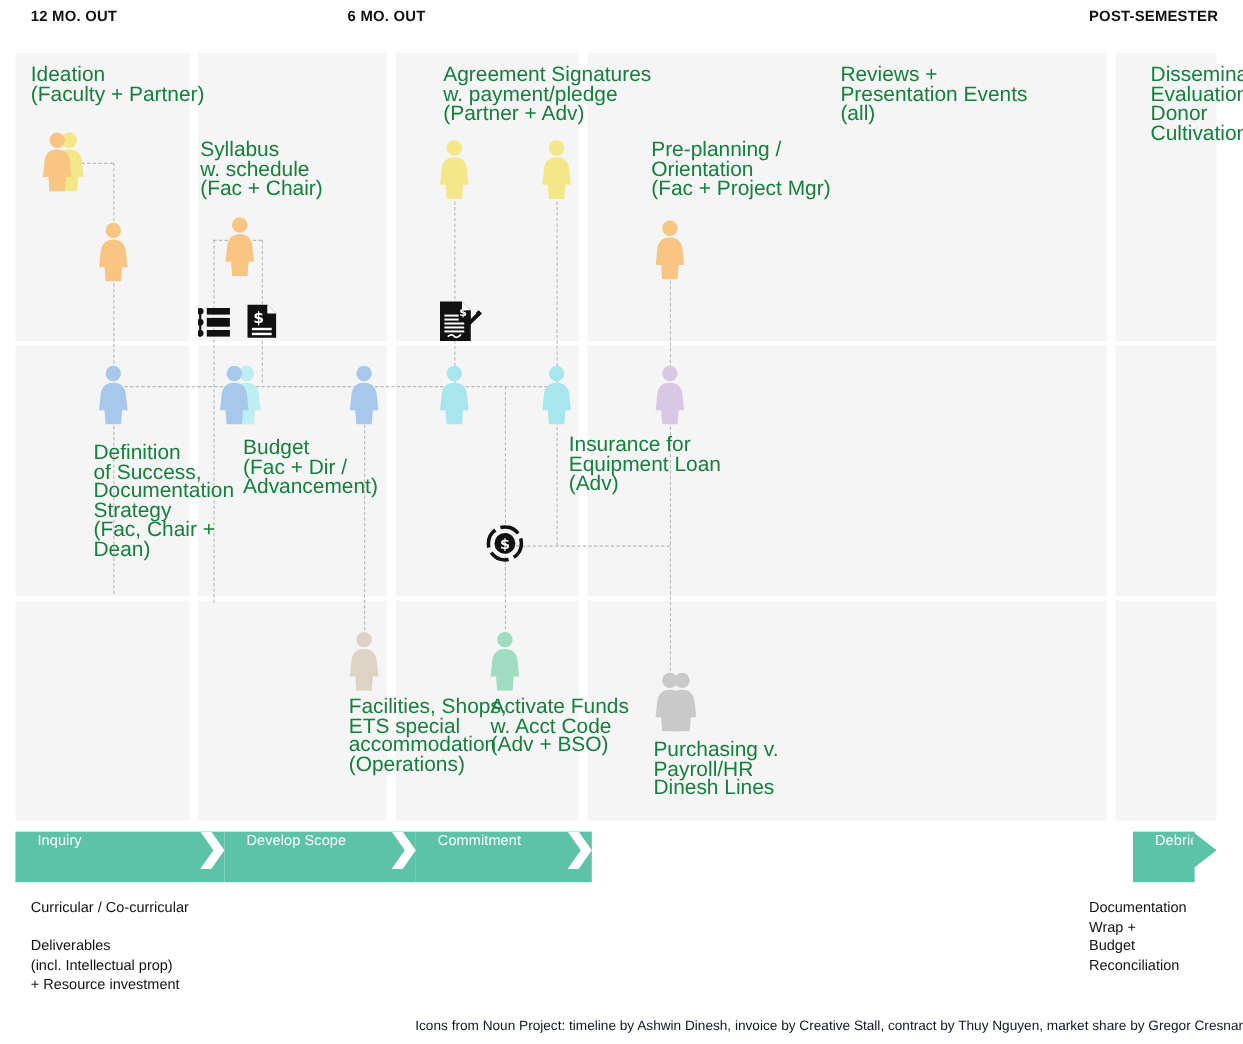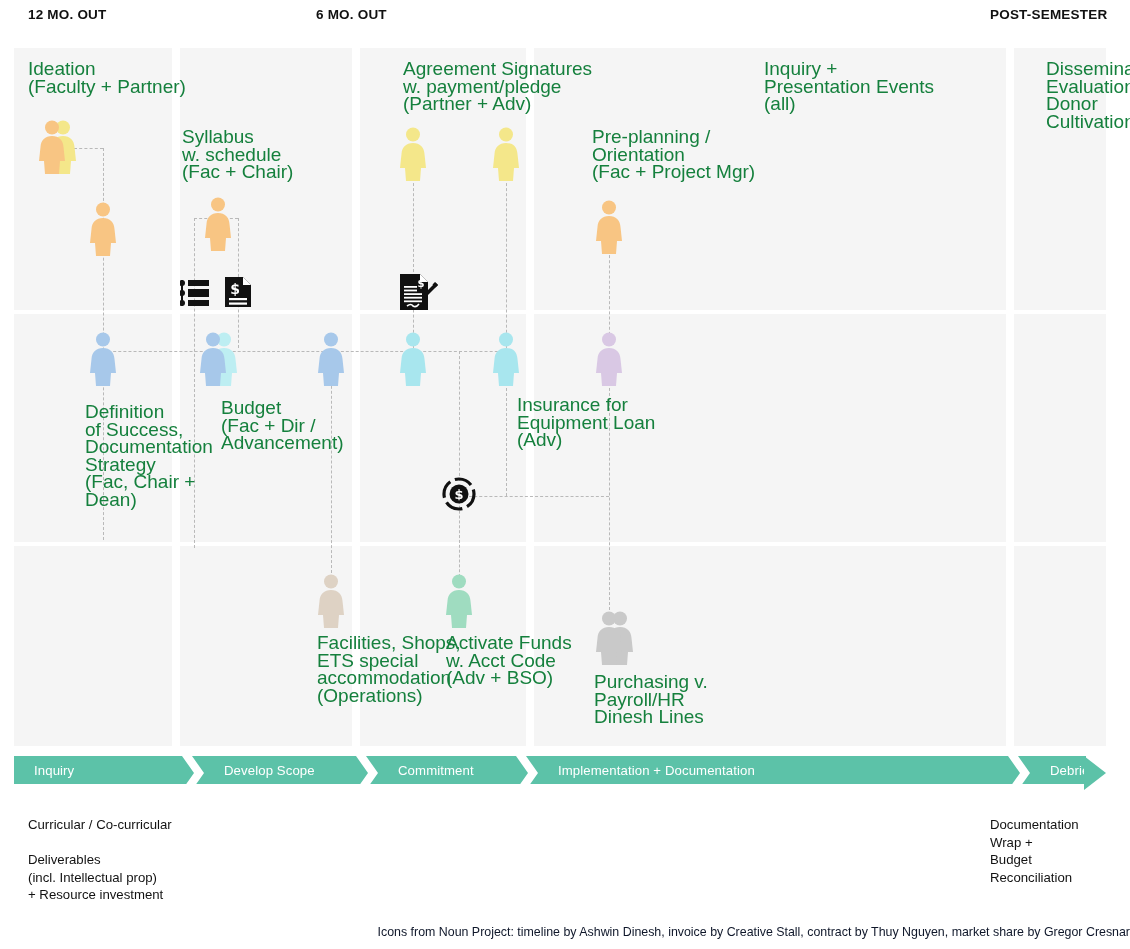--- a/index.html
+++ b/index.html
@@ -44,23 +44,23 @@
     white-space:pre-line;
   }
 
   
   .nicon{position:absolute;}
   .nicon svg{display:block;}
 
   
   .phasebar{position:absolute;left:14px;top:756px;width:1092px;height:34px;}
   .phase{
-    position:absolute;top:0;height:28px;
+    position:absolute;top:0;height:46px;
     background:#5cc2a8;
-    display:flex;align-items:center;
+    display:flex;
     box-sizing:border-box;
   }
   .phase span{
     color:#ffffff;font-size:13.2px;
     padding-left:20px;white-space:nowrap;
     letter-spacing:.1px;
   }
   .notch{
     position:absolute;top:0;height:34px;width:22px;
     background:#ffffff;
@@ -331,21 +331,21 @@
 (Faculty + Partner)</div>
   <div class="note" style="left:182px;top:128px;">Syllabus
 w. schedule
 (Fac + Chair)</div>
   <div class="note" style="left:403px;top:60px;">Agreement Signatures
 w. payment/pledge
 (Partner + Adv)</div>
   <div class="note" style="left:592px;top:128px;">Pre-planning /
 Orientation
 (Fac + Project Mgr)</div>
-  <div class="note" style="left:764px;top:60px;">Inquiry +
+  <div class="note" style="left:764px;top:60px;">Reviews +
 Presentation Events
 (all)</div>
   <div class="note" style="left:1046px;top:60px;width:118px;">Dissemination,
 Evaluation, Donor
 Cultivation</div>
 
   <div class="note" style="left:85px;top:403px;">Definition
 of Success,
 Documentation
 Strategy
@@ -372,23 +372,20 @@
   <div class="phasebar">
     <div class="phase" style="left:0px;width:190px;">
       <span>Inquiry</span>
     </div>
     <div class="phase" style="left:190px;width:174px;">
       <span>Develop Scope</span>
     </div>
     <div class="phase" style="left:364px;width:160px;">
       <span>Commitment</span>
     </div>
-    <div class="phase" style="left:524px;width:492px;">
-      <span>Implementation + Documentation</span>
-    </div>
     <div class="phase" style="left:1016px;width:56px;">
       <span>Debrief</span>
     </div>
     <div class="barcap" style="left:1070px;"></div>
     <div class="notch" style="left:168px;"></div>
     <div class="notch" style="left:342px;"></div>
     <div class="notch" style="left:502px;"></div>
     <div class="notch" style="left:994px;"></div>
   </div>
 

